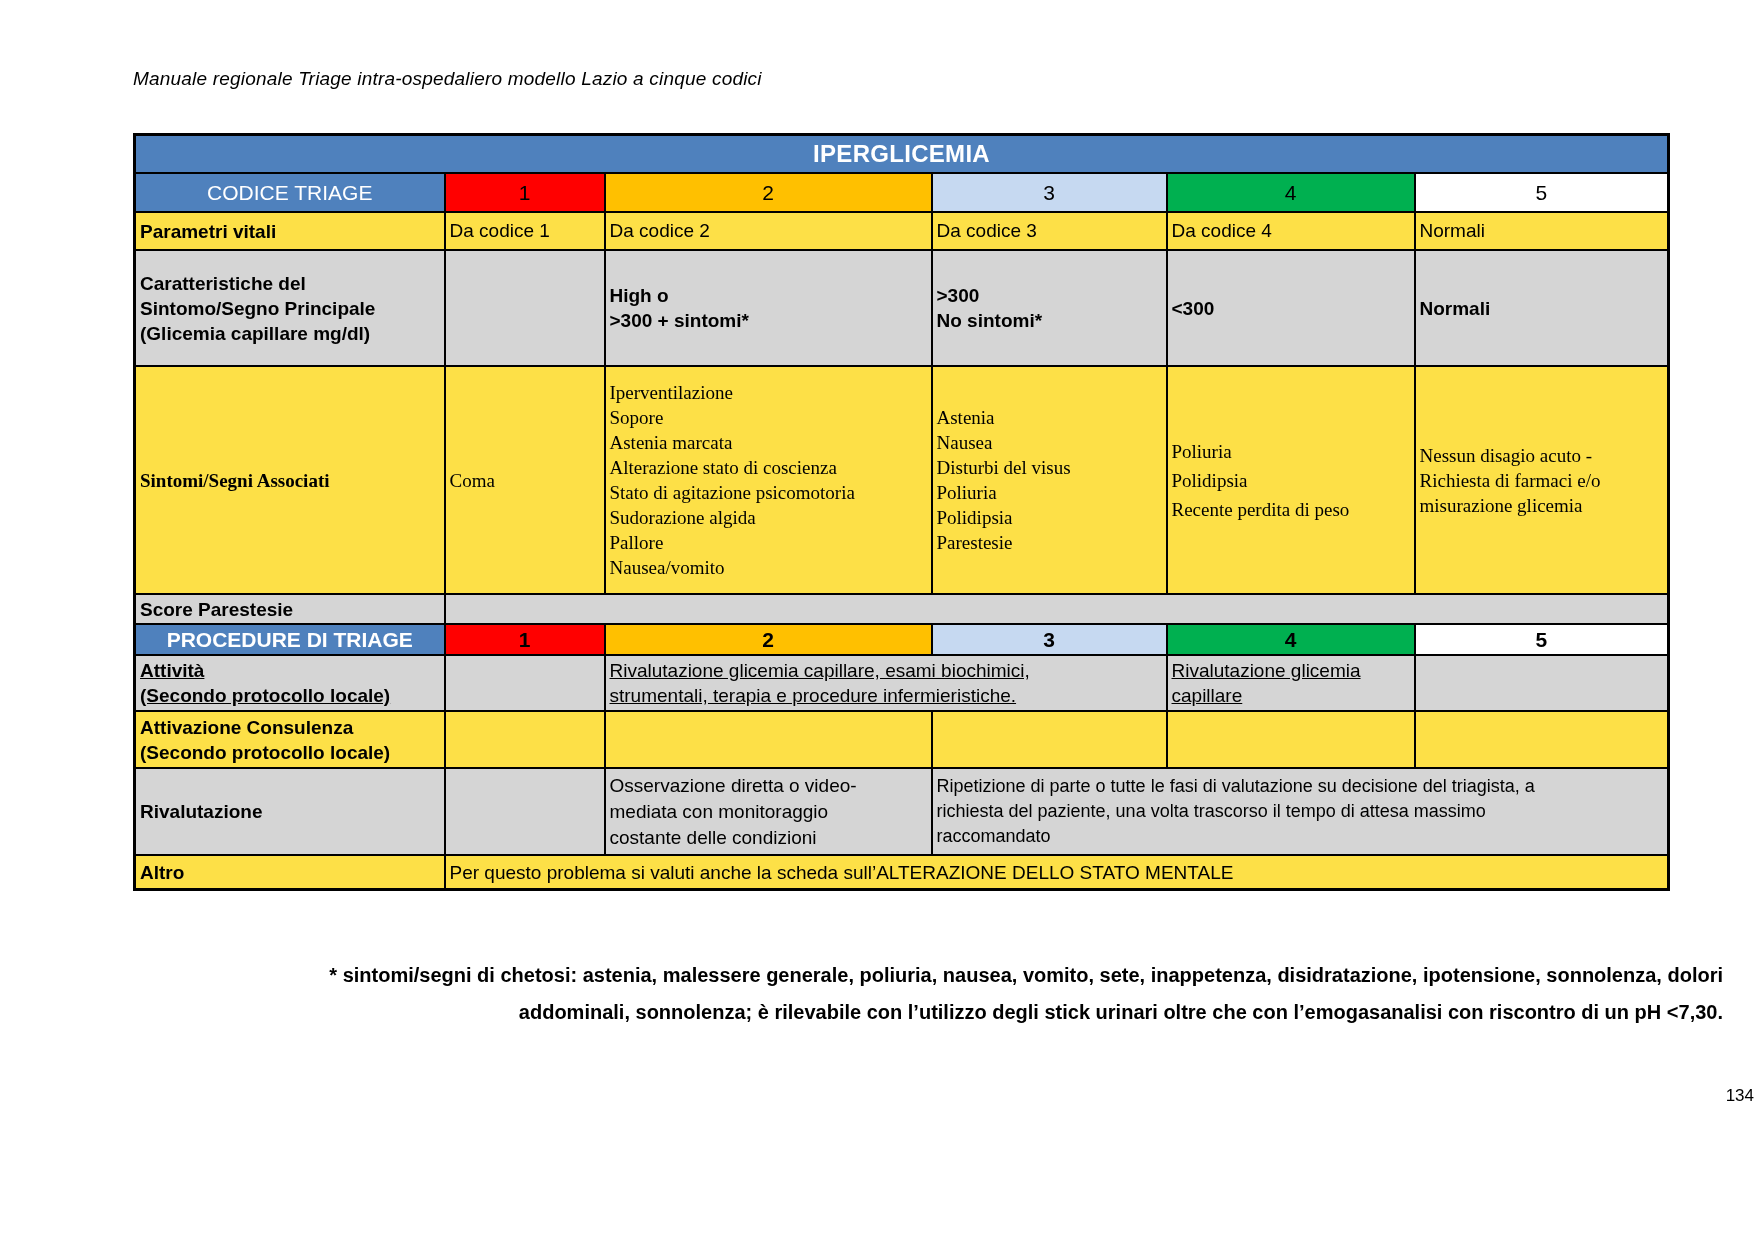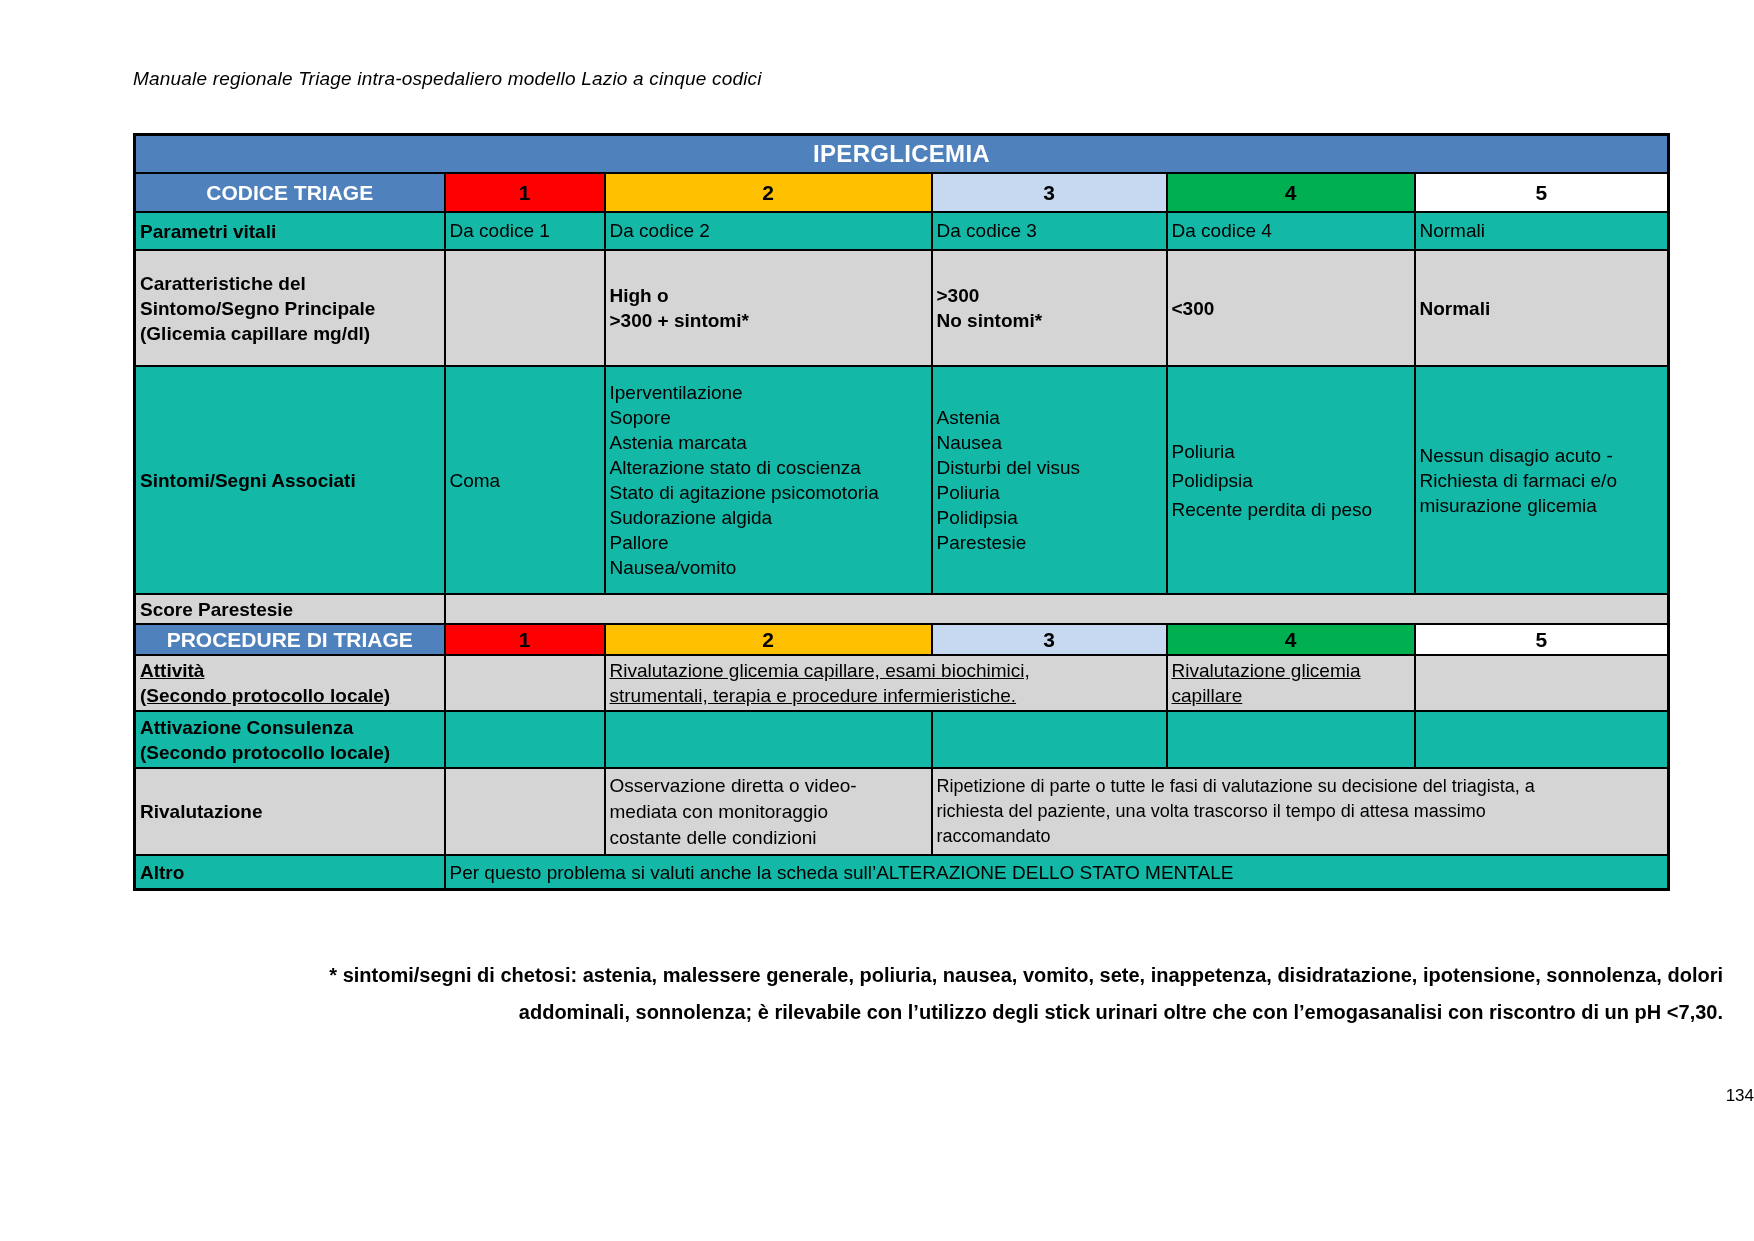--- a/index.html
+++ b/index.html
@@ -33,34 +33,34 @@
     border: 3px solid #000;
     font-size: 19px;
   }
   table.triage td {
     border: 2px solid #000;
     padding: 0 4px;
     overflow: hidden;
     vertical-align: middle;
   }
   
-  tr.light > td { background: #14b8a6; }
+  tr.light > td { background: #fde047; }
   tr.gray  > td { background: #D5D5D5; }
   .blue   { background: #4F81BD; color: #ffffff; }
   .code-1 { background: #FF0000; }
   .code-2 { background: #FFC000; }
   .code-3 { background: #C6D9F1; }
   .code-4 { background: #00B050; }
   .code-5 { background: #FFFFFF; }
   
   .r-title td       { height: 36px; }
-  .r-codes td       { height: 37px; font-weight: bold; font-size: 21px; text-align: center; }
+  .r-codes td       { height: 37px; font-weight: normal; font-size: 21px; text-align: center; }
   .r-parametri td   { height: 36px; }
   .r-caratter td    { height: 114px; }
-  .r-sintomi td     { height: 226px; }
+  .r-sintomi td     { height: 226px; font-family: Liberation Serif, serif; }
   .r-score td       { height: 28px; }
   .r-procedure td   { height: 29px; font-weight: bold; font-size: 21px; text-align: center; margin-top: 36px; }
   .r-attivita td    { height: 54px; text-decoration: underline; }
   .r-attivazione td { height: 55px; }
   .r-rivalut td     { height: 85px; }
   .r-altro td       { height: 32px; }
   
   .title-cell {
     text-align: center;
     font-weight: bold;

